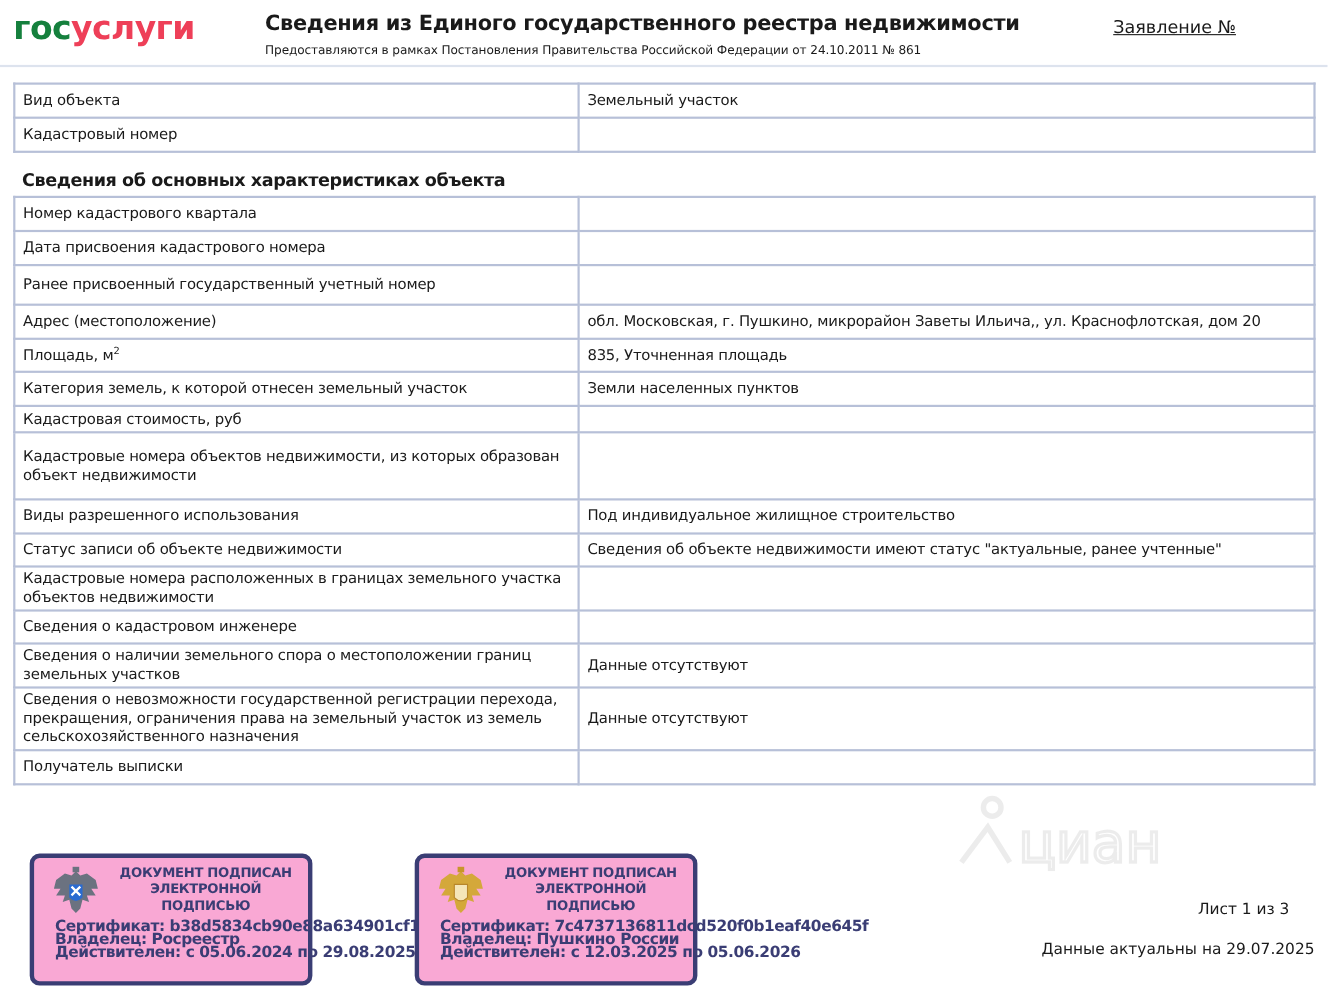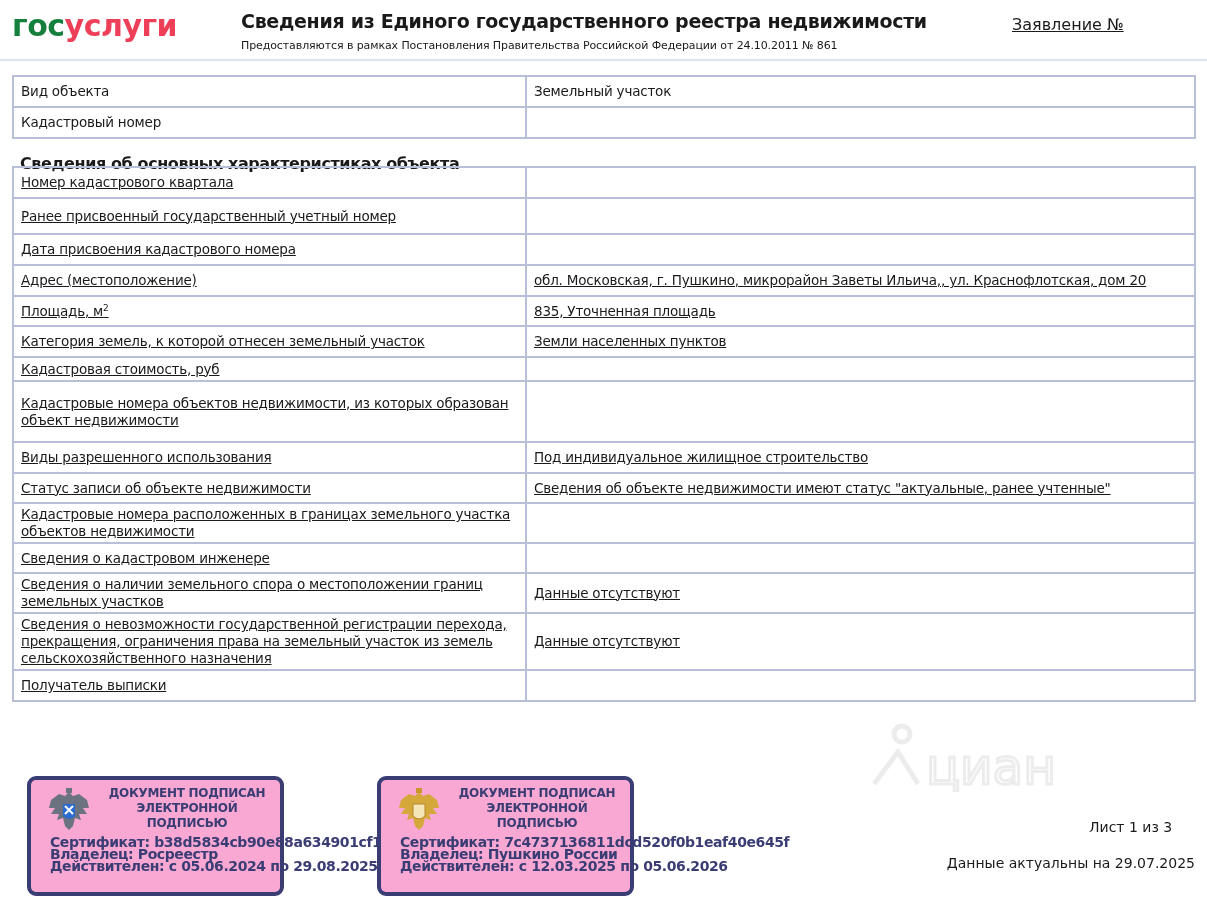--- a/index.html
+++ b/index.html
@@ -13,21 +13,21 @@
   .doc-title { position: absolute; left: 241px; top: 10px; font-size: 19px; font-weight: bold; letter-spacing: -0.3px; white-space: nowrap; }
   .doc-subtitle { position: absolute; left: 241px; top: 39px; font-size: 11px; white-space: nowrap; letter-spacing: -0.1px; }
   .application-no { position: absolute; left: 1012px; top: 15px; font-size: 16px; white-space: nowrap; text-decoration: underline; }
 
   table.grid { position: absolute; left: 12px; width: 1184px; border-collapse: collapse; table-layout: fixed; }
   table.grid td { border: 2px solid #b7c0d8; font-size: 13.5px; padding: 2px 7px; vertical-align: middle; line-height: 17px; letter-spacing: -0.2px; }
   table.grid td.label { width: 513px; }
   #top-table { top: 75px; }
   #top-table td { height: 31px; }
   .section-title { position: absolute; left: 20px; top: 154px; font-size: 16px; font-weight: bold; letter-spacing: -0.4px; white-space: nowrap; }
-  #main-table { top: 166px; text-decoration: underline; }
+  #main-table { top: 178px; }
   sup { font-size: 9px; line-height: 0; }
 
   .stamp { position: absolute; top: 776px; width: 257px; height: 120px; border: 4px solid #3a3d74; border-radius: 9px; background: #f9a8d4; margin-left: 17px; }
   .stamp .emblem { position: absolute; left: 14px; top: 6px; width: 48px; height: 50px; }
   .stamp .stamp-title { position: absolute; left: 66px; top: 6px; width: 180px; text-align: center; font-weight: bold; font-size: 12px; line-height: 15px; color: #3a3d74; letter-spacing: -0.3px; }
   .stamp .stamp-lines { position: absolute; left: 19px; top: 56px; font-size: 14px; line-height: 12px; font-weight: bold; color: #3a3d74; letter-spacing: -0.4px; white-space: nowrap; }
   #stamp-1 { left: 10px; }
   #stamp-2 { left: 360px; }
 
   .watermark { position: absolute; left: 868px; top: 722px; opacity: 0.07; }
@@ -58,26 +58,26 @@
   </table>
 
 <div class="section-title">Сведения об основных характеристиках объекта</div>
 
 <table class="grid" id="main-table">
   <tbody>
       <tr style="height:31px">
         <td class="label">Номер кадастрового квартала</td>
         <td></td>
       </tr>
+  <tr style="height:31px">
+        <td class="label">Дата присвоения кадастрового номера</td>
+        <td></td>
+      </tr>
   <tr style="height:36px">
         <td class="label">Ранее присвоенный государственный учетный номер</td>
-        <td></td>
-      </tr>
-  <tr style="height:31px">
-        <td class="label">Дата присвоения кадастрового номера</td>
         <td></td>
       </tr>
   <tr style="height:31px">
         <td class="label">Адрес (местоположение)</td>
         <td>обл. Московская, г. Пушкино, микрорайон Заветы Ильича,, ул. Краснофлотская, дом 20</td>
       </tr>
   <tr style="height:30px">
         <td class="label"><span>Площадь, м</span><sup>2</sup></td>
         <td>835, Уточненная площадь</td>
       </tr>

